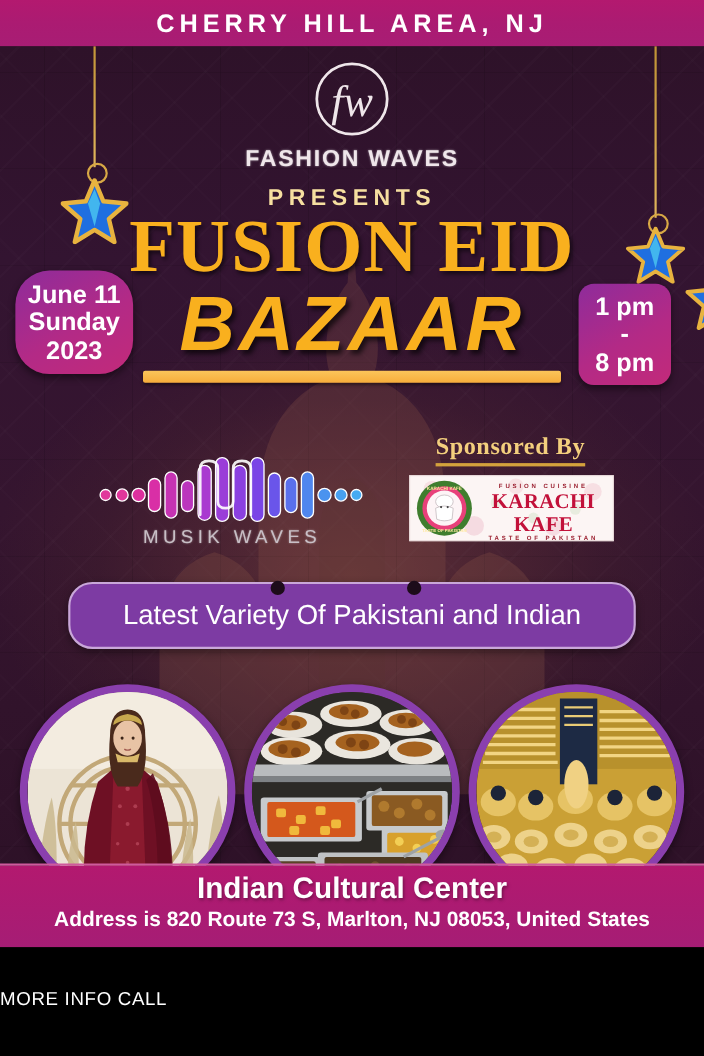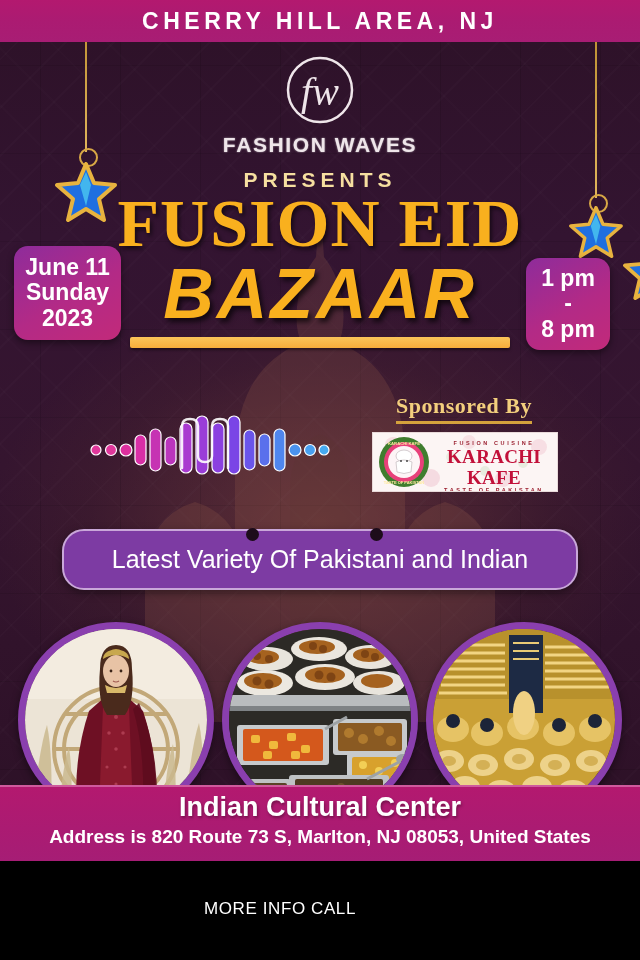--- a/index.html
+++ b/index.html
@@ -174,20 +174,21 @@
     font-weight: bold;
     text-align: center;
     line-height: 1.1;
     box-shadow: 0 3px 7px rgba(0,0,0,0.45);
     background: linear-gradient(150deg, #8e2c9b 0%, #b32a86 55%, #c22a7a 100%);
   }
   .badge-date {
     left: 14px; top: 246px;
     width: 99px; padding: 9px 4px;
     font-size: 23px;
+    border-radius: 31px;
   }
   .badge-time {
     left: 526px; top: 258px;
     width: 76px; padding: 8px 4px;
     font-size: 23px;
   }
 
   
   .mw-logo {
     position: absolute;
@@ -341,21 +342,20 @@
   }
 
   
   .contact-band {
     position: absolute;
     left: 0; top: 894px;
     width: 560px;
     height: 66px;
     background: #000000;
     z-index: 28;
-    text-align: center;
     box-sizing: border-box;
     padding-top: 6px;
   }
   .more-info {
     color: #ffffff;
     font-size: 17px;
     letter-spacing: 0.6px;
     line-height: 1.1;
   }
   .phones {
@@ -447,20 +447,21 @@
           <rect x="142" y="6" width="12" height="58" rx="6" fill="#7a45e6"></rect>
           <rect x="158" y="20" width="11" height="40" rx="5.5" fill="#6a55ea"></rect>
           <rect x="173" y="24" width="11" height="32" rx="5.5" fill="#5a70ec"></rect>
           <rect x="188" y="19" width="11" height="42" rx="5.5" fill="#4f86ee"></rect>
           <circle cx="209" cy="40" r="6" fill="#4a93ef"></circle>
           <circle cx="224" cy="40" r="5.5" fill="#48a0f0"></circle>
           <circle cx="238" cy="40" r="5" fill="#46aaf1"></circle>
         </g>
         <path d="M96 58 L96 16 Q96 9 104 9 Q112 9 112 16 L112 46 Q112 52 119 52 Q126 52 126 46 L126 16 Q126 9 134 9 Q142 9 142 16 L142 58" fill="none" stroke="#ffffff" stroke-width="2.5" stroke-linecap="round" opacity="0.9"></path>
       </svg>
+      <div class="mw-name">MUSIK WAVES</div>
     </div>
 
     <div class="sponsor-block">
       <div class="sponsor-title">Sponsored By</div>
       <div class="sponsor-card">
 
         <svg width="184" height="58" viewBox="0 0 184 58" style="position:absolute;left:0;top:0;">
           <rect width="184" height="58" fill="#fcf5f4"></rect>
           <g opacity="0.55">
             <circle cx="20" cy="12" r="8" fill="#f3cdd4"></circle>

